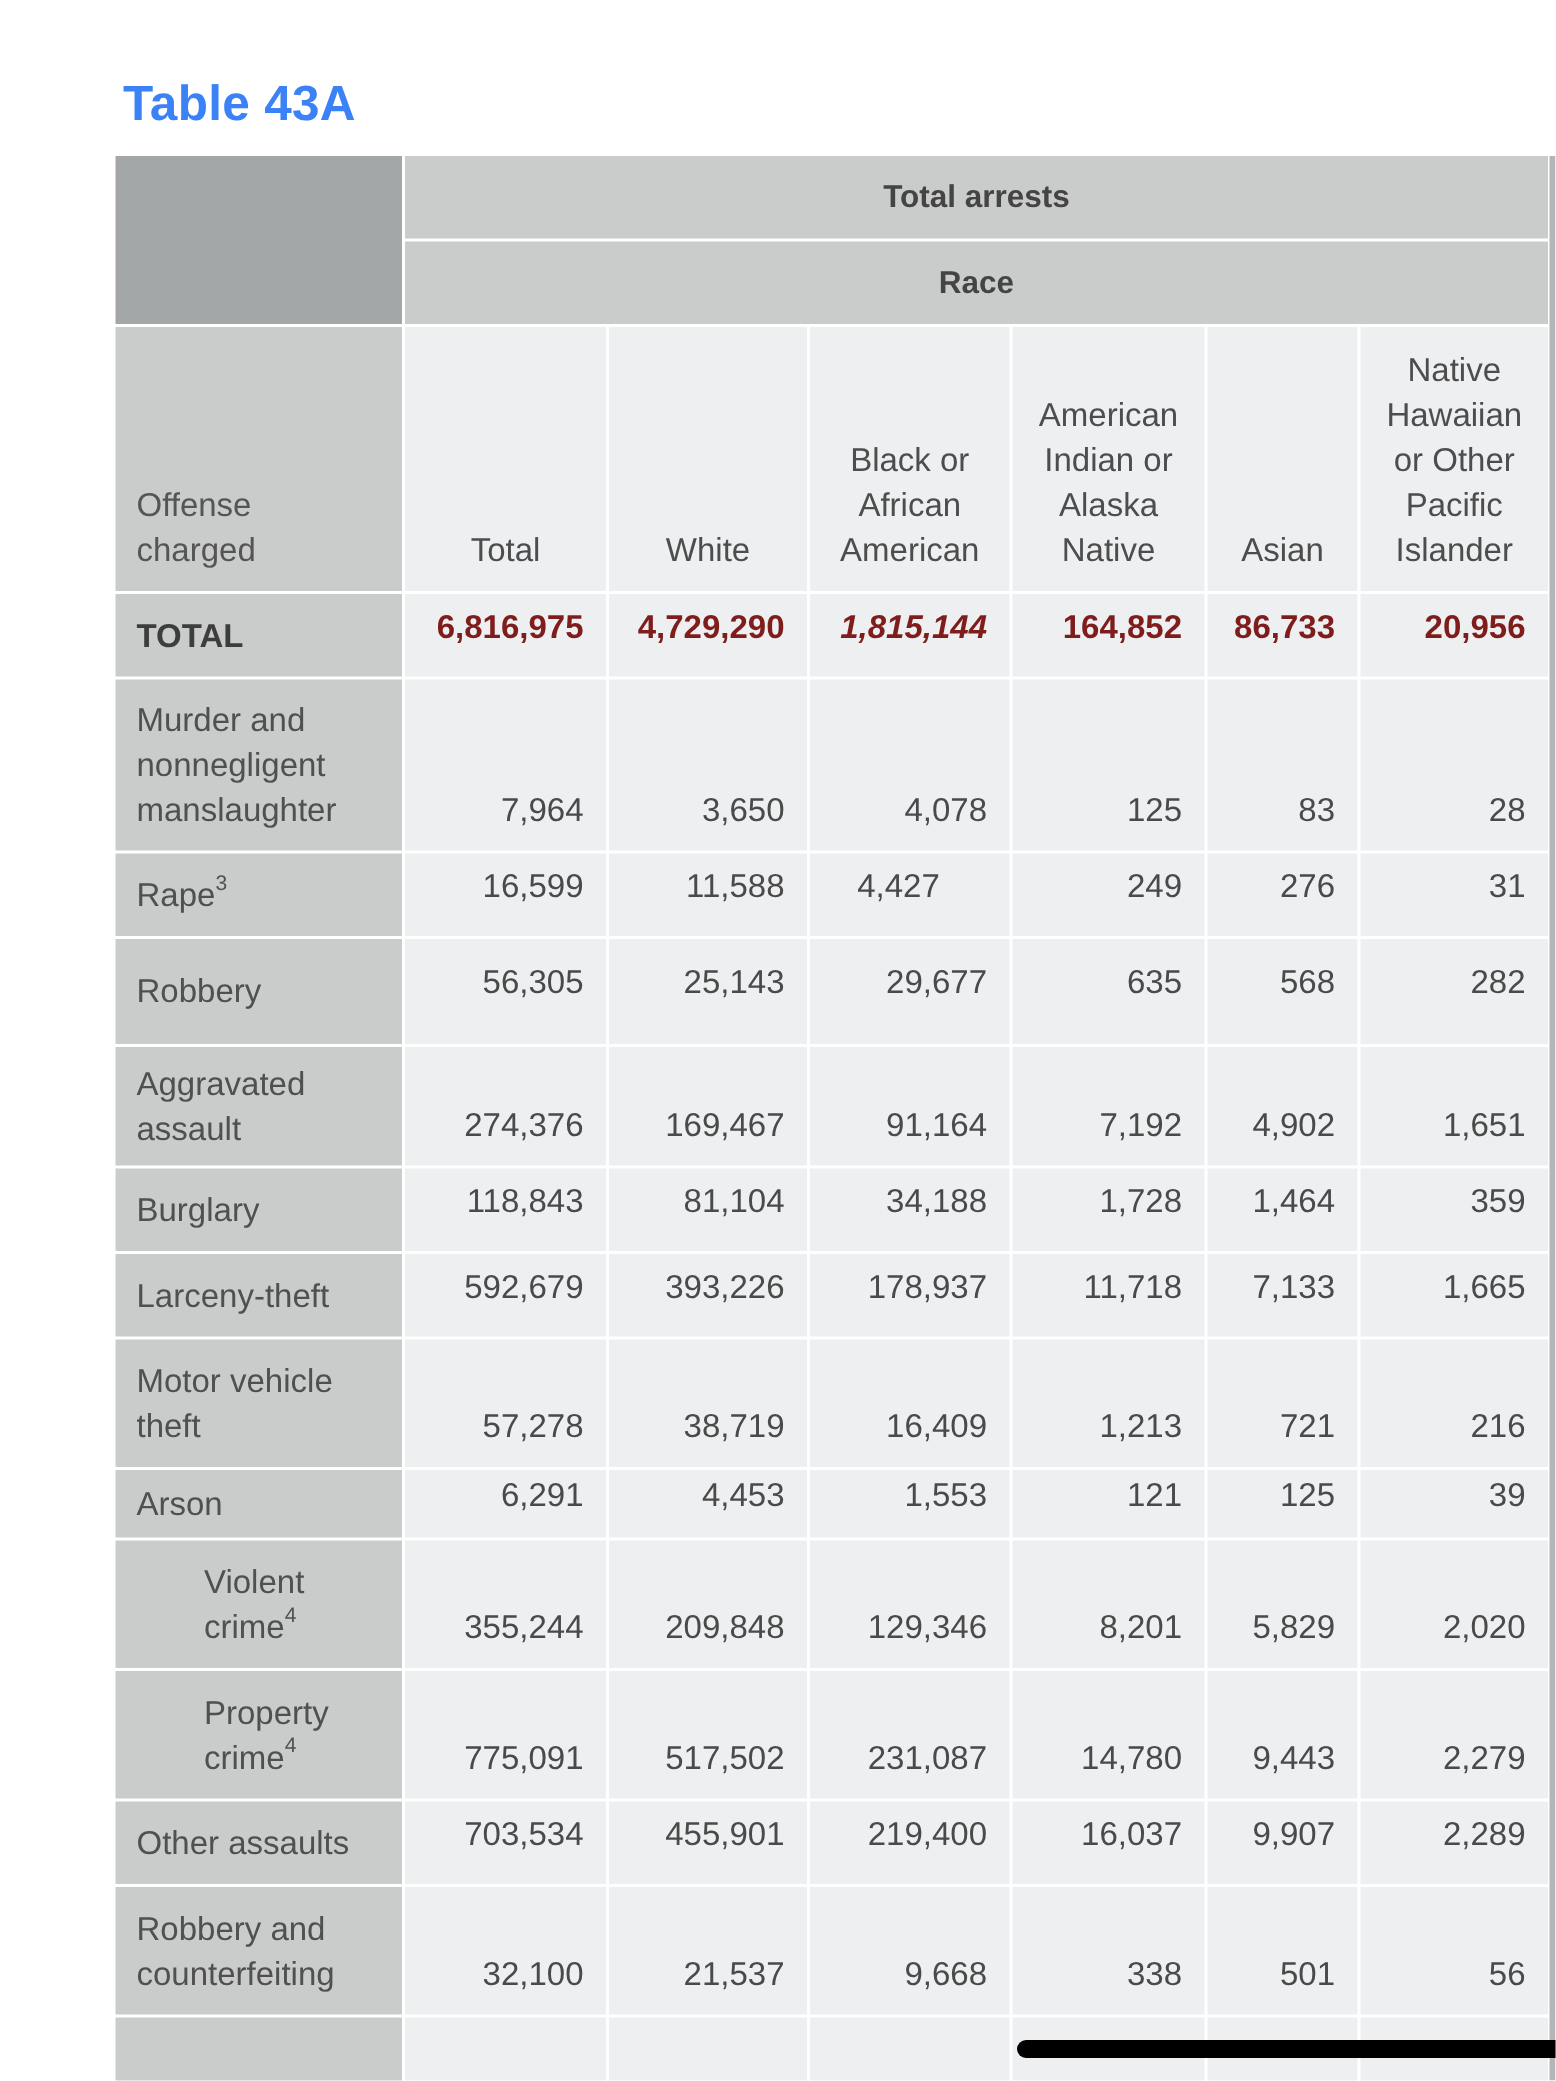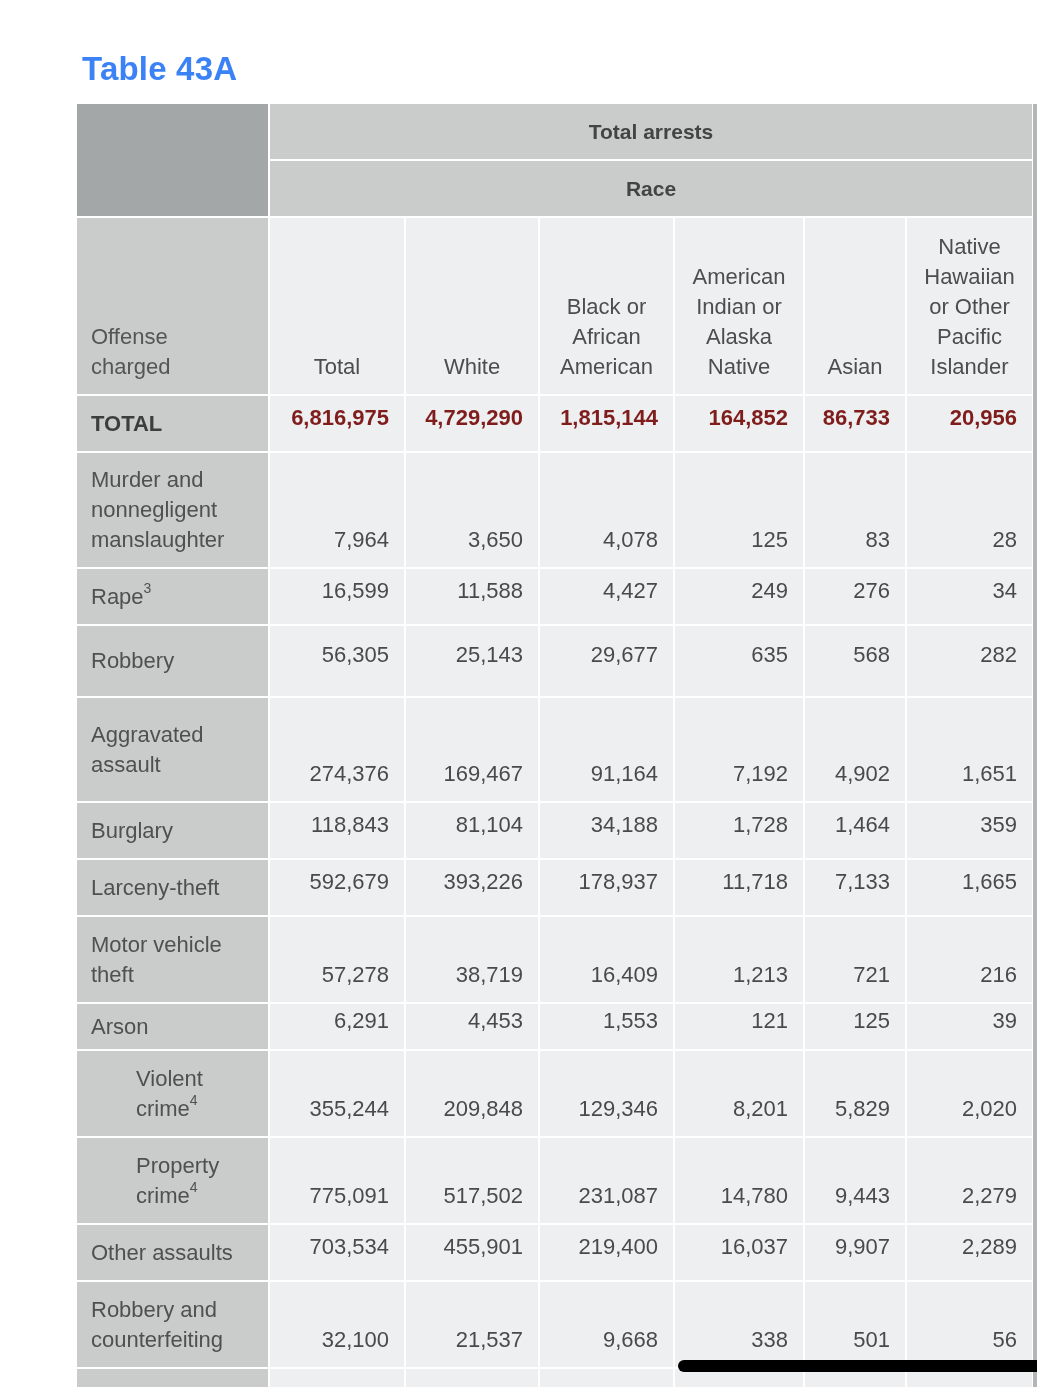--- a/index.html
+++ b/index.html
@@ -89,53 +89,53 @@
         <th class="colhdr"><span>American</span><br><span>Indian or</span><br><span>Alaska</span><br><span>Native</span></th>
         <th class="colhdr"><span>Asian</span></th>
         <th class="colhdr"><span>Native</span><br><span>Hawaiian</span><br><span>or Other</span><br><span>Pacific</span><br><span>Islander</span></th>
       </tr>
   </thead>
   <tbody id="tbody">
       <tr style="height: 55px;">
         <td class="rowlbl bold"><span>TOTAL</span></td>
         <td class="num bold" style="vertical-align: middle; padding-bottom: 0px;">6,816,975</td>
         <td class="num bold" style="vertical-align: middle; padding-bottom: 0px;">4,729,290</td>
-        <td class="num bold" style="vertical-align: middle; padding-bottom: 0px;">1,815,144</td>
+        <td class="num bold" style="vertical-align: middle; padding-bottom: 0px; font-style: italic;">1,815,144</td>
         <td class="num bold" style="vertical-align: middle; padding-bottom: 0px;">164,852</td>
         <td class="num bold" style="vertical-align: middle; padding-bottom: 0px;">86,733</td>
         <td class="num bold" style="vertical-align: middle; padding-bottom: 0px;">20,956</td>
       </tr>
       <tr style="height: 114px;">
         <td class="rowlbl"><span>Murder and</span><br><span>nonnegligent</span><br><span>manslaughter</span></td>
         <td class="num">7,964</td>
         <td class="num">3,650</td>
         <td class="num">4,078</td>
         <td class="num">125</td>
         <td class="num">83</td>
         <td class="num">28</td>
       </tr>
       <tr style="height: 55px;">
         <td class="rowlbl"><span>Rape</span><sup>3</sup></td>
         <td class="num" style="vertical-align: middle; padding-bottom: 0px;">16,599</td>
         <td class="num" style="vertical-align: middle; padding-bottom: 0px;">11,588</td>
-        <td class="num" style="vertical-align: middle; padding-bottom: 0px;">4,427</td>
+        <td class="num" style="vertical-align: middle; padding-bottom: 0px; text-align: center;">4,427</td>
         <td class="num" style="vertical-align: middle; padding-bottom: 0px;">249</td>
         <td class="num" style="vertical-align: middle; padding-bottom: 0px;">276</td>
-        <td class="num" style="vertical-align: middle; padding-bottom: 0px;">34</td>
+        <td class="num" style="vertical-align: middle; padding-bottom: 0px;">31</td>
       </tr>
       <tr style="height: 70px;">
         <td class="rowlbl"><span>Robbery</span></td>
         <td class="num" style="vertical-align: middle; padding-bottom: 0px;">56,305</td>
         <td class="num" style="vertical-align: middle; padding-bottom: 0px;">25,143</td>
         <td class="num" style="vertical-align: middle; padding-bottom: 0px;">29,677</td>
         <td class="num" style="vertical-align: middle; padding-bottom: 0px;">635</td>
         <td class="num" style="vertical-align: middle; padding-bottom: 0px;">568</td>
         <td class="num" style="vertical-align: middle; padding-bottom: 0px;">282</td>
       </tr>
-      <tr style="height: 103px;">
+      <tr style="height: 79px;">
         <td class="rowlbl"><span>Aggravated</span><br><span>assault</span></td>
         <td class="num">274,376</td>
         <td class="num">169,467</td>
         <td class="num">91,164</td>
         <td class="num">7,192</td>
         <td class="num">4,902</td>
         <td class="num">1,651</td>
       </tr>
       <tr style="height: 55px; padding-left: 20px;">
         <td class="rowlbl"><span>Burglary</span></td>

